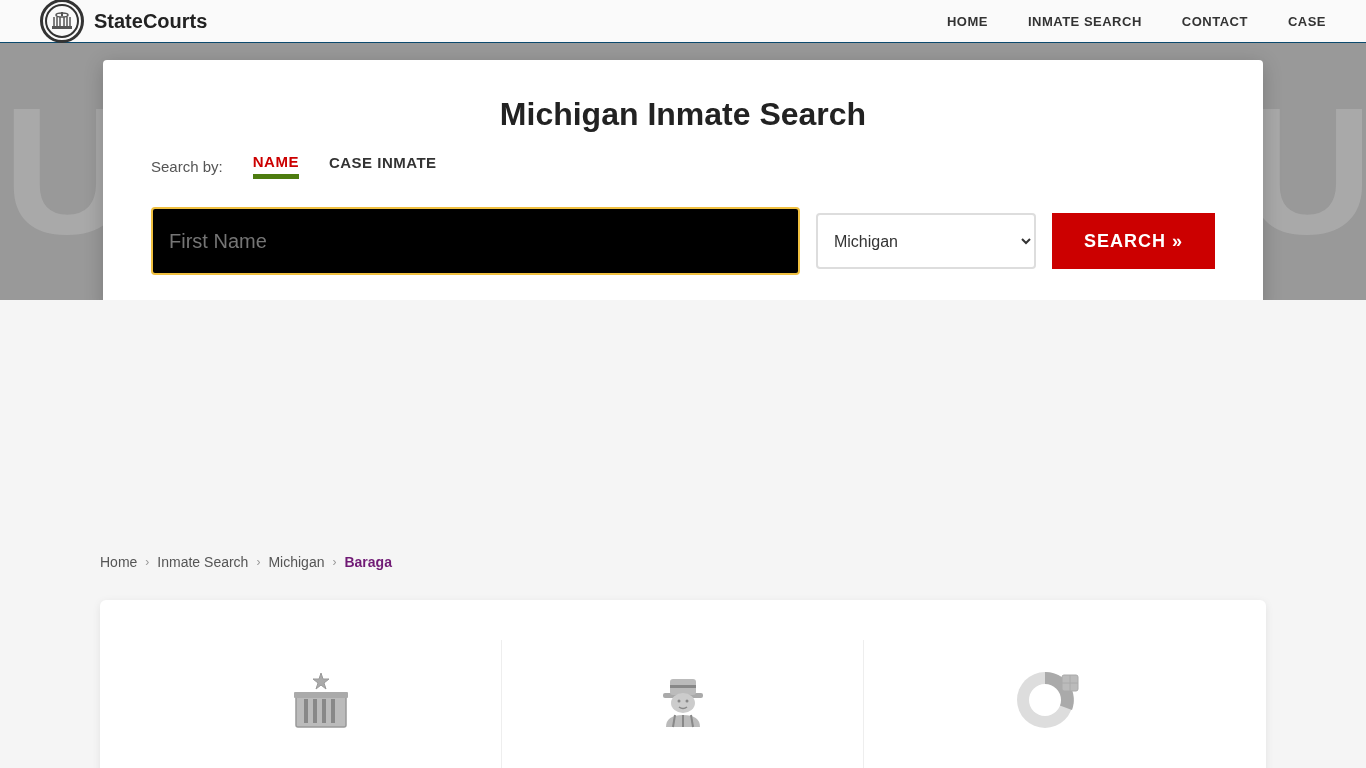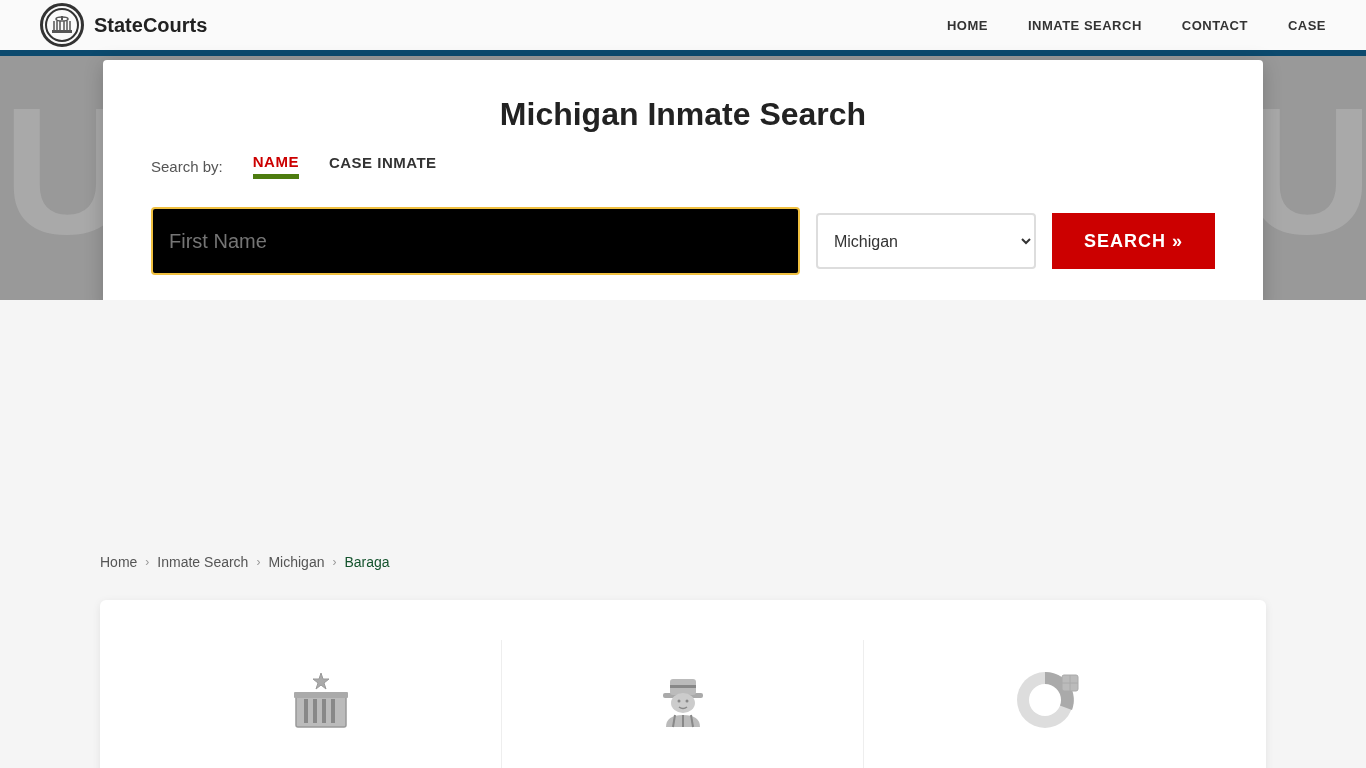--- a/index.html
+++ b/index.html
@@ -33,22 +33,22 @@
       margin-top: 40px;
     }
     .nav-bar {
       position: relative;
       z-index: 10;
       background: rgba(255,255,255,0.95);
       display: flex;
       align-items: center;
       justify-content: space-between;
       padding: 3px 40px;
-      height: 56px;
-      border-bottom: 6px solid #0c4a6e;
+      height: 43px;
+      border-bottom: 1px solid #0c4a6e;
     }
     .logo {
       display: flex;
       align-items: center;
       gap: 10px;
       text-decoration: none;
     }
     .logo-icon {
       width: 44px;
       height: 44px;
@@ -189,22 +189,22 @@
     }
     .breadcrumb a {
       color: #555;
       text-decoration: none;
     }
     .breadcrumb-sep {
       color: #999;
       font-size: 12px;
     }
     .breadcrumb-current {
-      font-weight: normal;
-      color: #14532d;
+      font-weight: bold;
+      color: #701a75;
     }
 
     
     .info-card {
       background: white;
       border-radius: 6px;
       box-shadow: 0 2px 8px rgba(0,0,0,0.08);
       padding: 40px 40px 50px;
       margin-top: 16px;
     }

